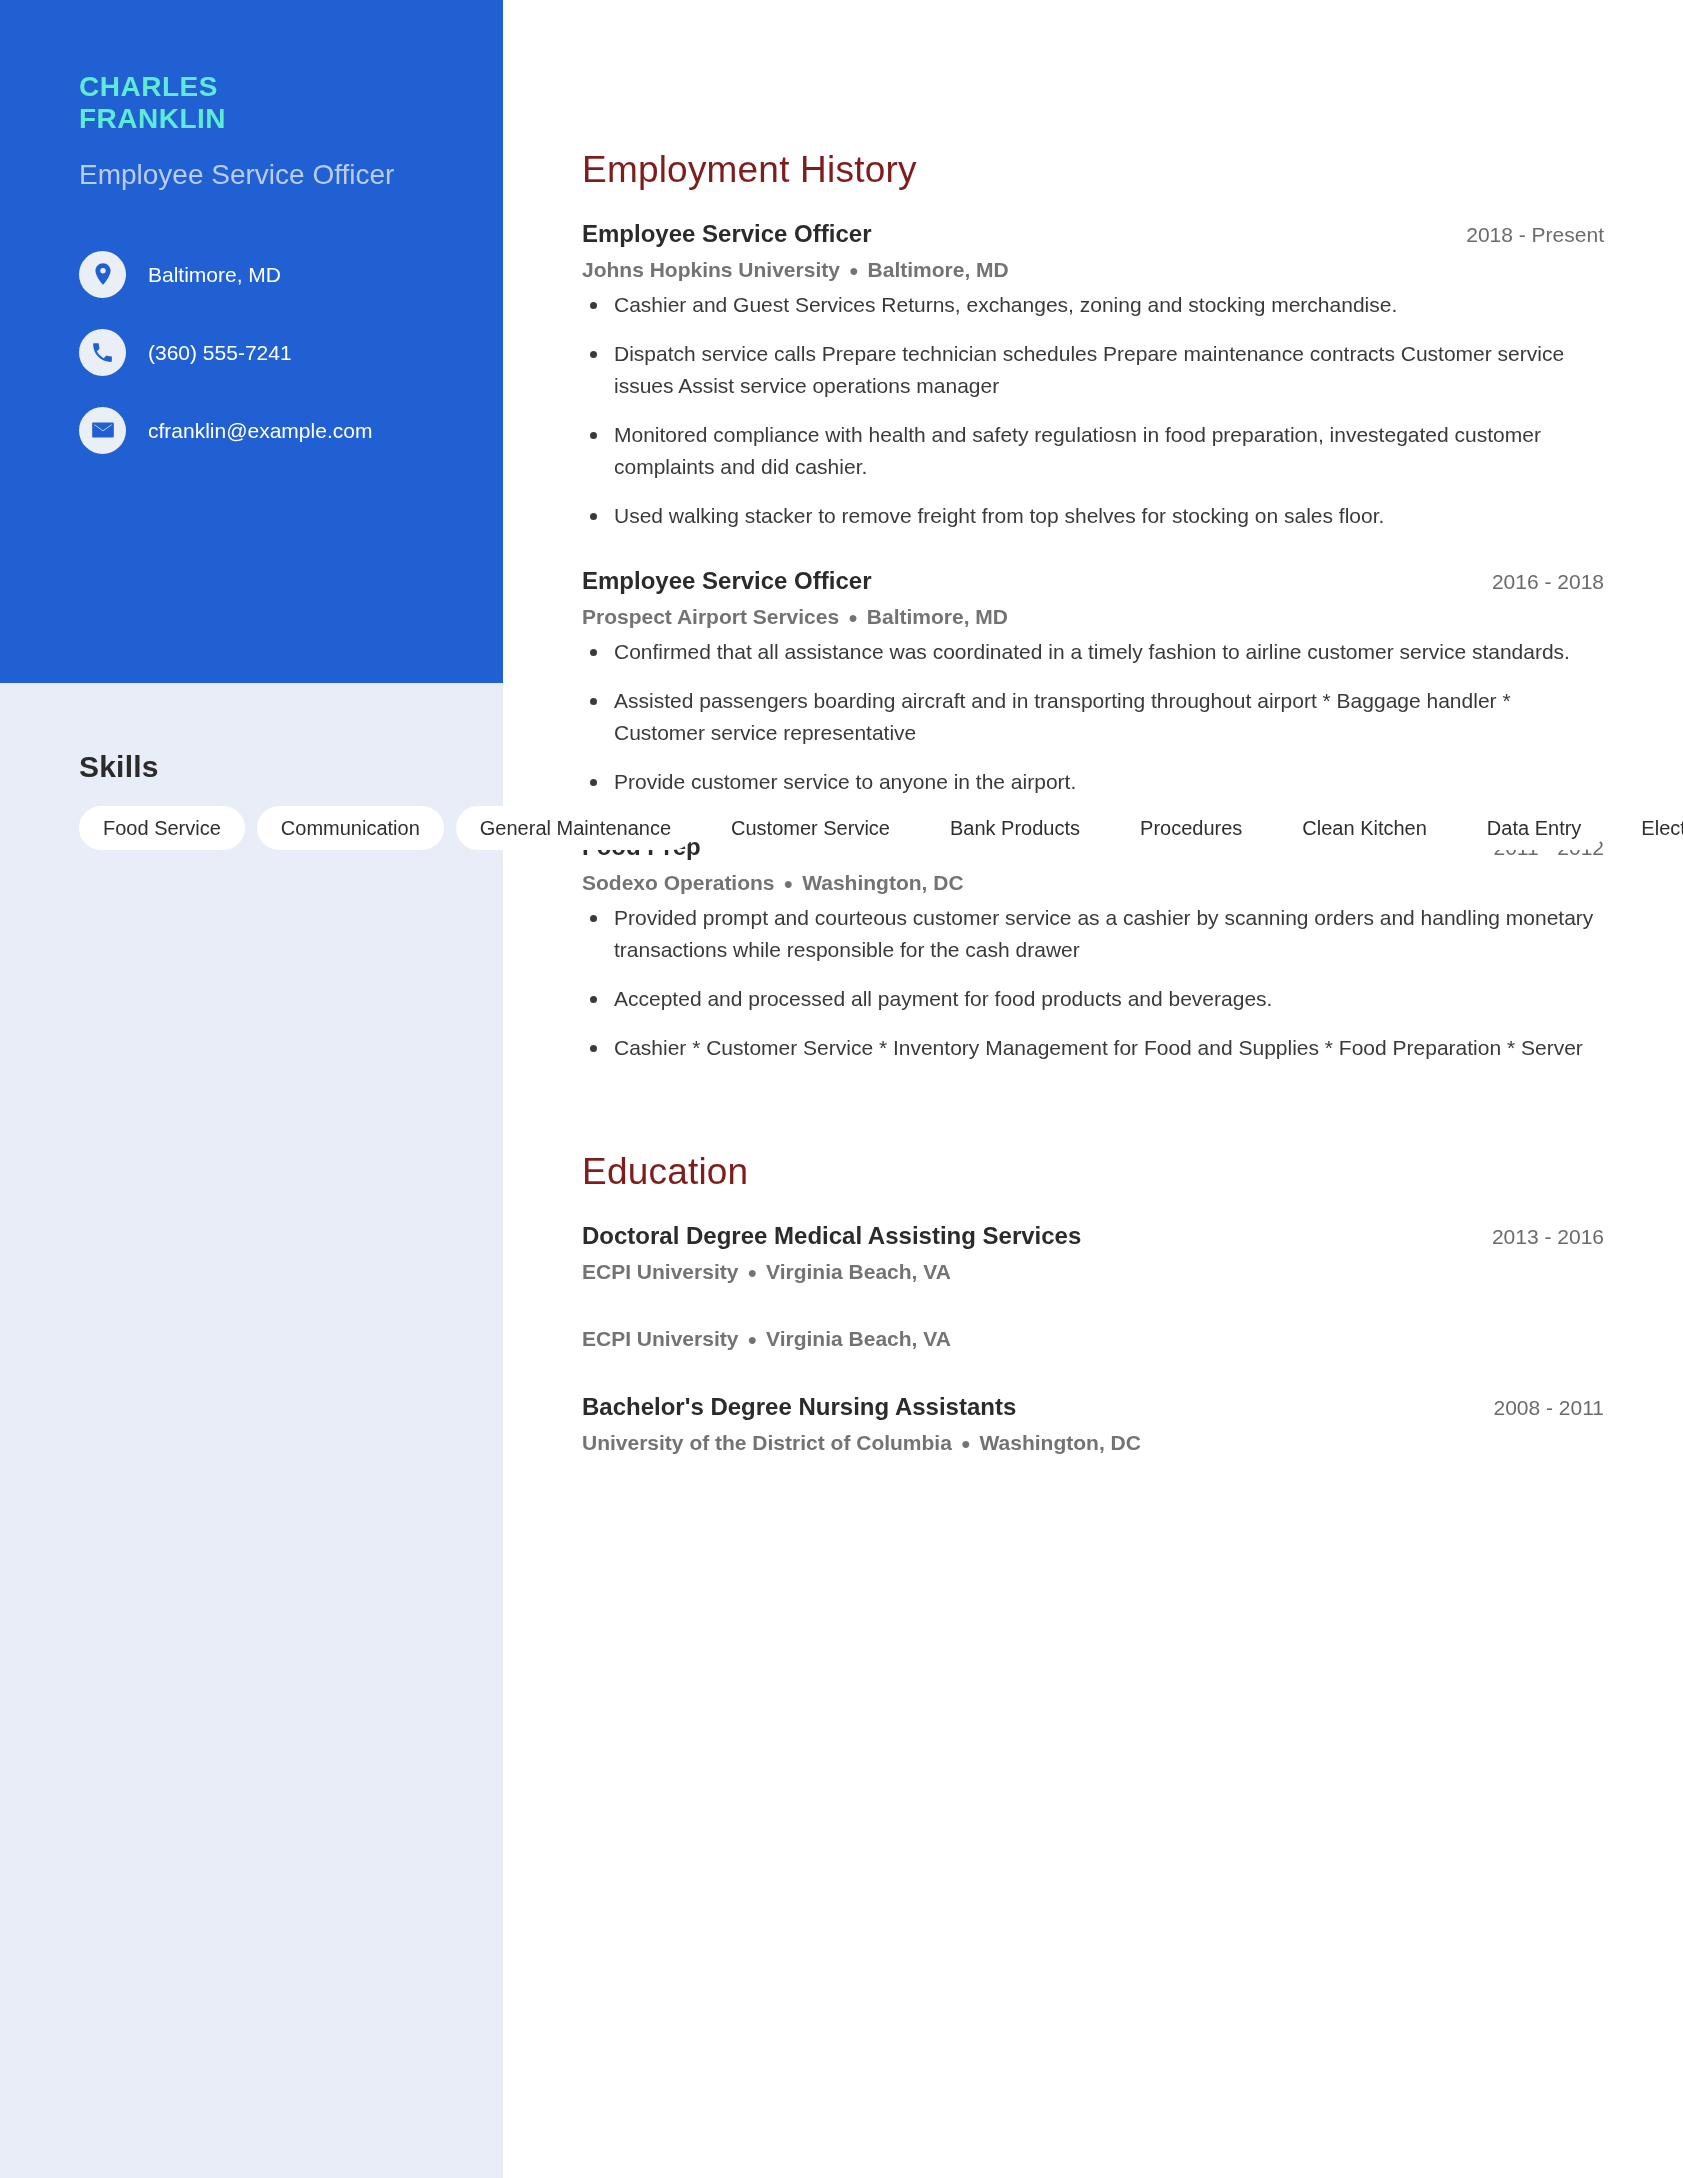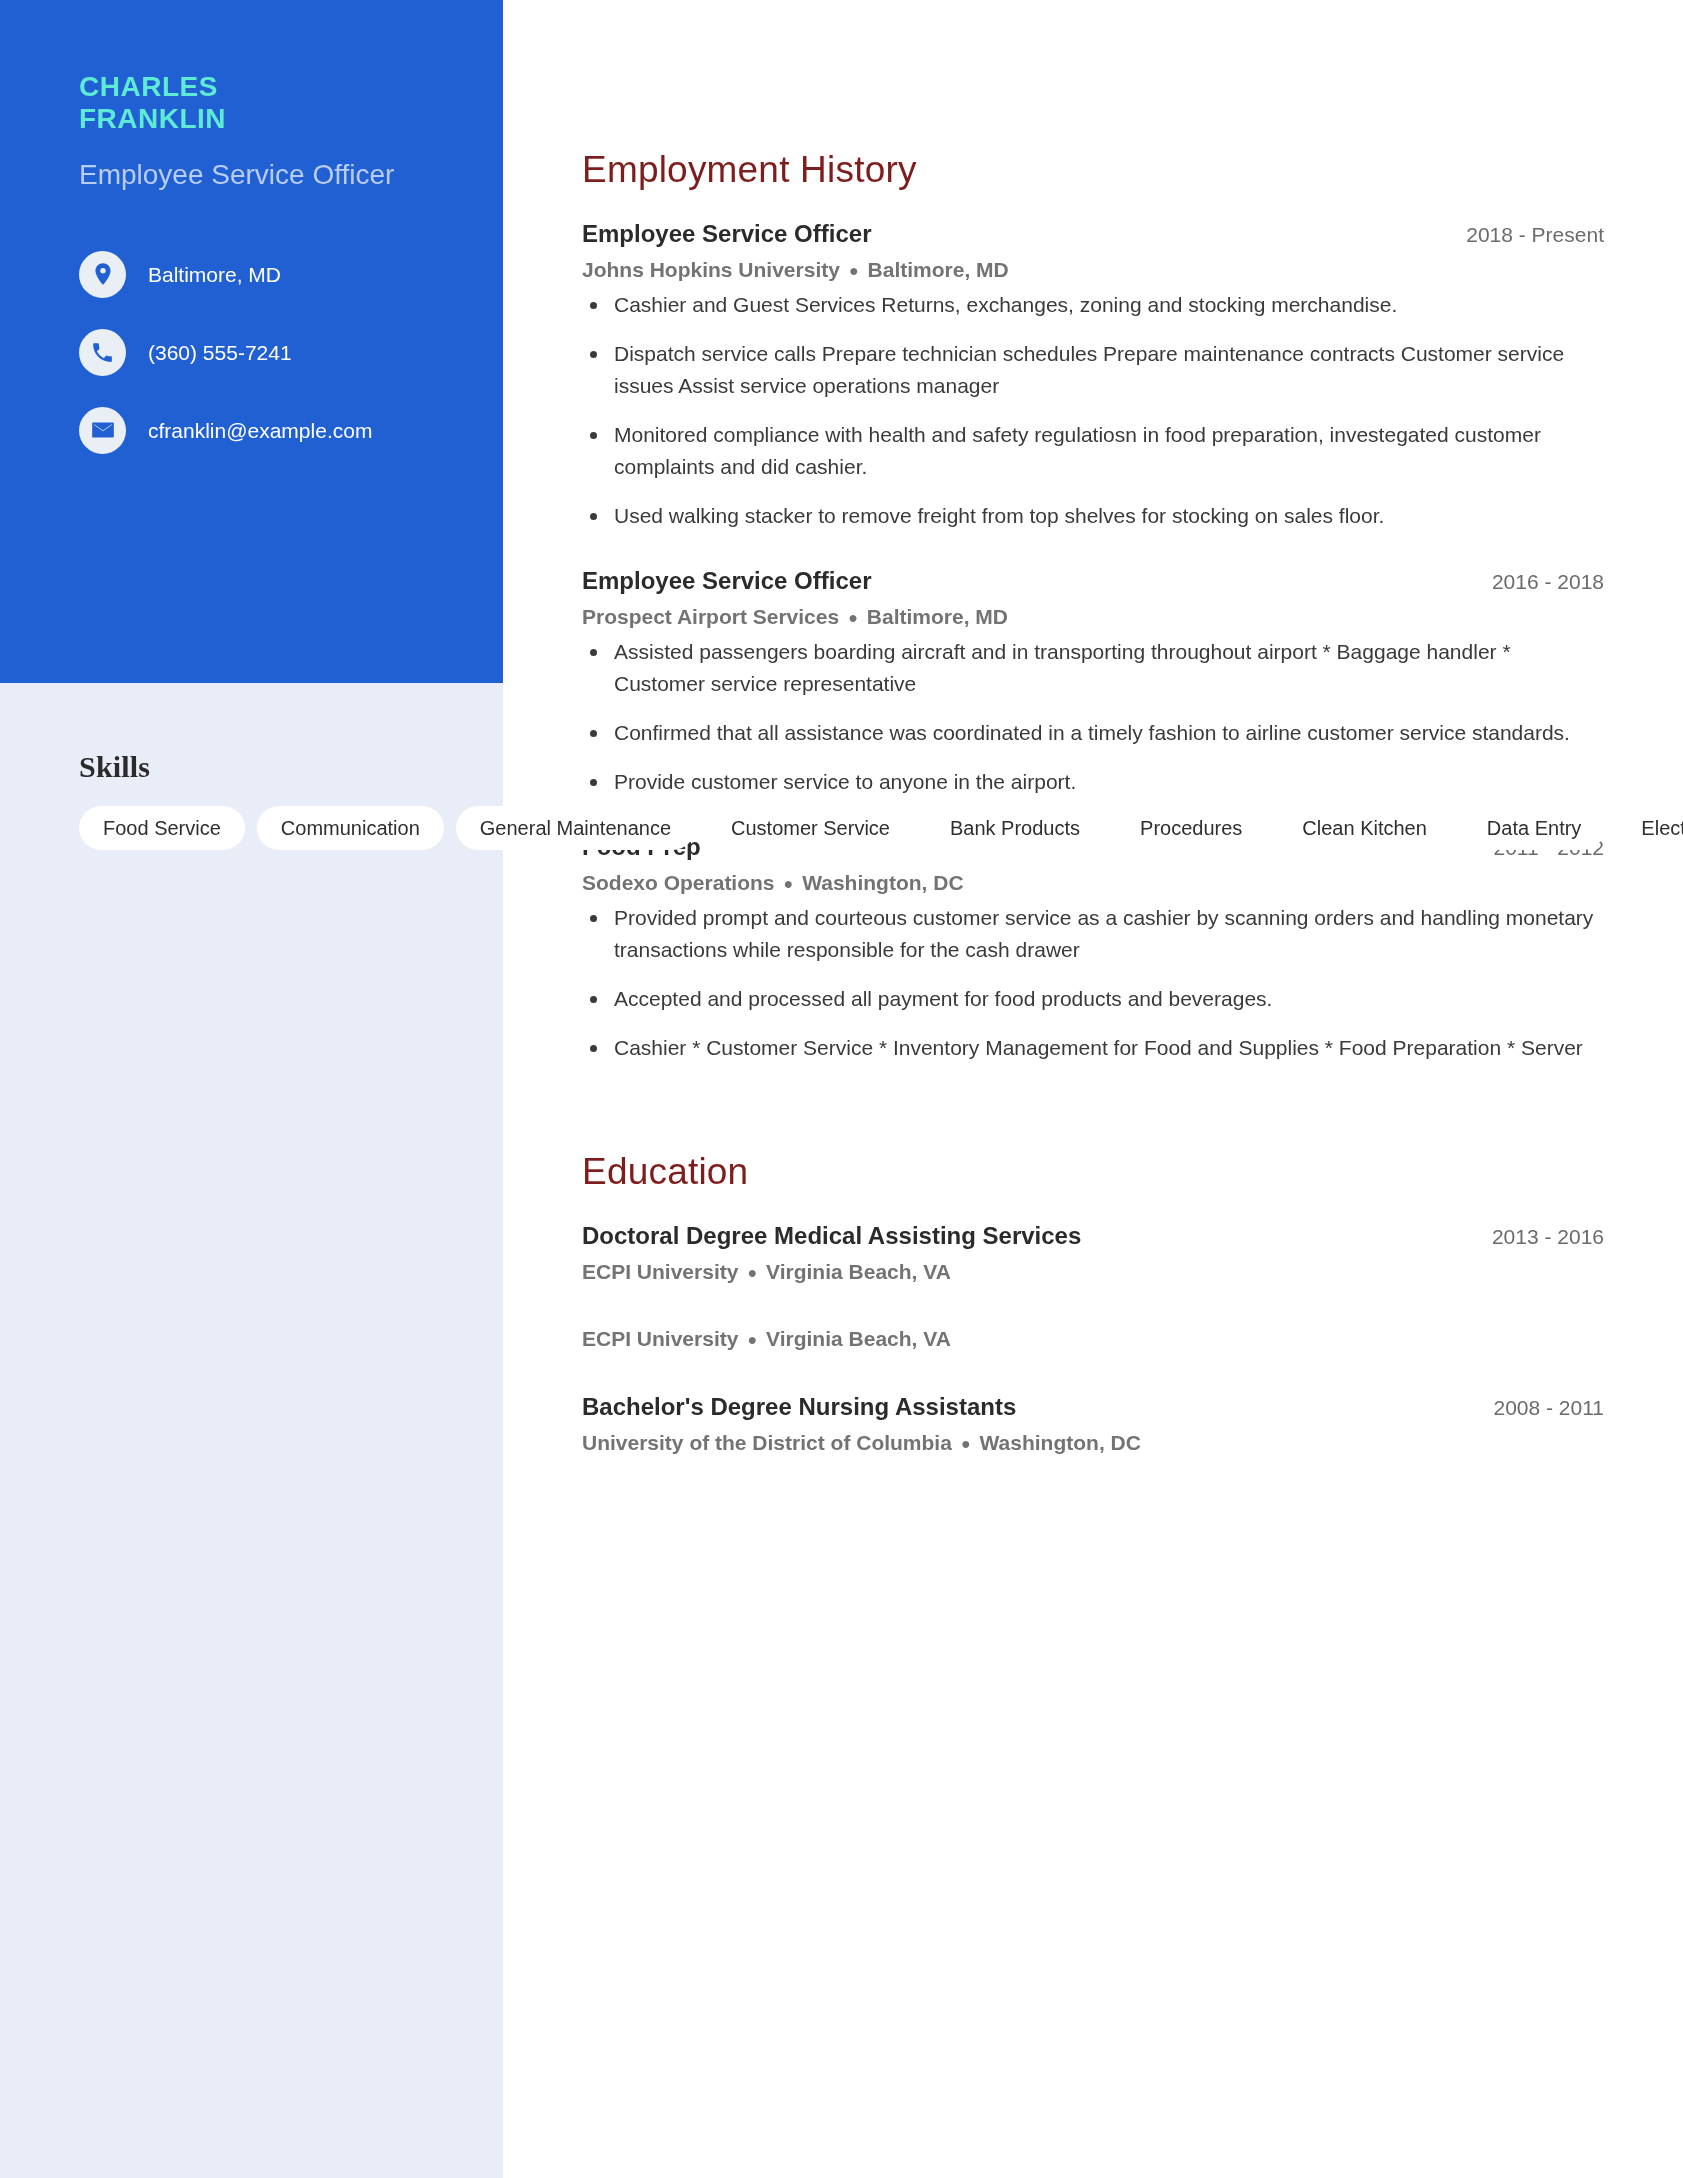--- a/index.html
+++ b/index.html
@@ -70,21 +70,20 @@
   }
 
   
   .skills-block { padding:67px 59px 40px 79px; }
   .skills-title {
     color:#2b2b2b;
     font-size:30px;
     font-weight:700;
     margin-bottom:22px;
     letter-spacing:0.2px;
-    font-family:Liberation Serif, serif;
   }
   .skill-list { display:flex; flex-direction:row; align-items:flex-start; gap:12px; }
   .skill-pill {
     background:#ffffff;
     border-radius:40px;
     padding:11px 24px;
     font-size:20px;
     color:#2f2f2f;
     line-height:1.1;
     white-space:nowrap;
@@ -236,22 +235,22 @@
               <li>Used walking stacker to remove freight from top shelves for stocking on sales floor.</li>
             </ul>
           </div>
           <div class="entry">
             <div class="entry-head">
               <div class="entry-role">Employee Service Officer</div>
               <div class="entry-date">2016 - 2018</div>
             </div>
             <div class="entry-meta"><span>Prospect Airport Services</span><span class="sep">●</span><span>Baltimore, MD</span></div>
             <ul class="bullets">
+              <li>Confirmed that all assistance was coordinated in a timely fashion to airline customer service standards.</li>
               <li>Assisted passengers boarding aircraft and in transporting throughout airport * Baggage handler * Customer service representative</li>
-              <li>Confirmed that all assistance was coordinated in a timely fashion to airline customer service standards.</li>
               <li>Provide customer service to anyone in the airport.</li>
             </ul>
           </div>
           <div class="entry">
             <div class="entry-head">
               <div class="entry-role">Food Prep</div>
               <div class="entry-date">2011 - 2012</div>
             </div>
             <div class="entry-meta"><span>Sodexo Operations</span><span class="sep">●</span><span>Washington, DC</span></div>
             <ul class="bullets">

